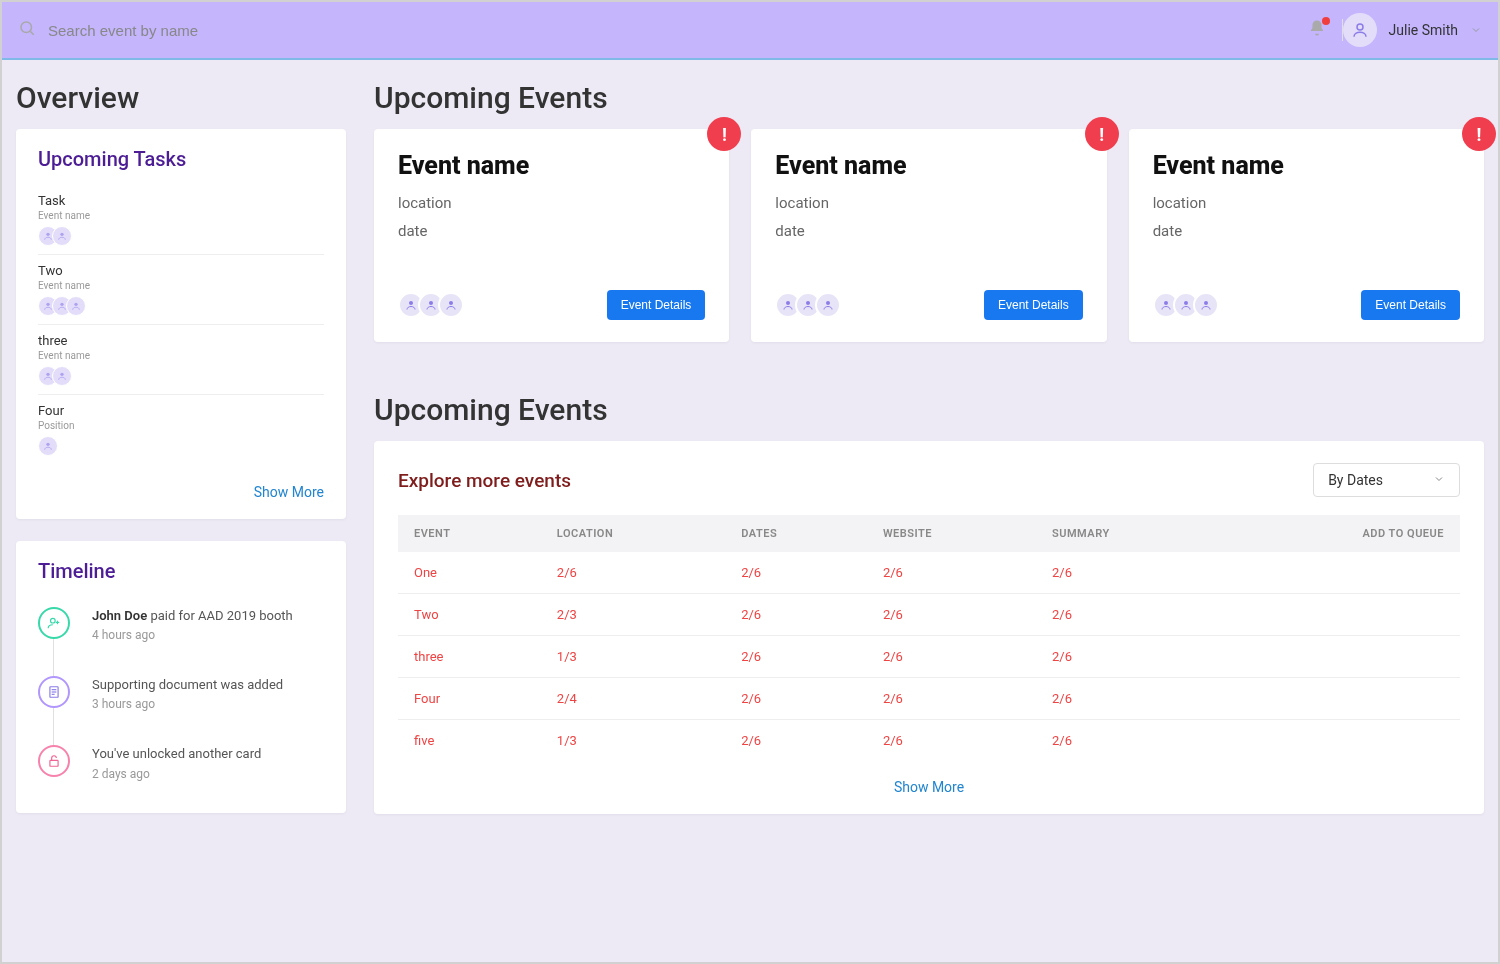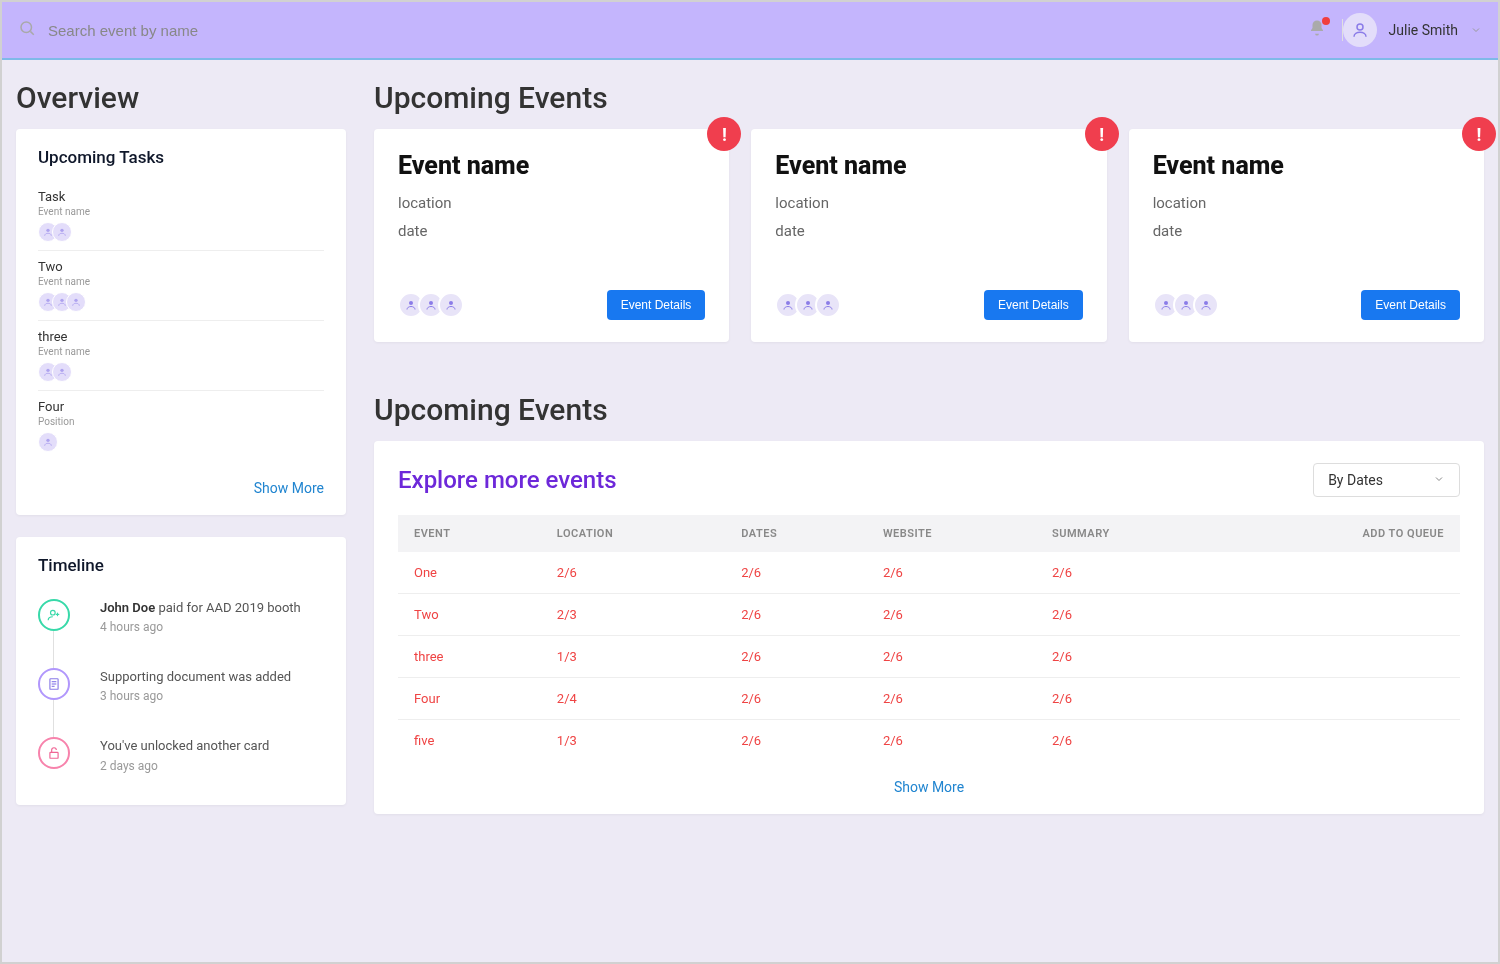--- a/index.html
+++ b/index.html
@@ -51,40 +51,40 @@
     .section-title {
       font-size: 30px; color: #333; font-weight: 500; margin-bottom: 14px;
     }
 
     .card {
       background: #fff;
       border-radius: 4px;
       box-shadow: 0 1px 3px rgba(0,0,0,0.05);
     }
     .card-pad { padding: 18px 22px; }
-    .card-subtitle { font-size: 17px; color: #0f172a; font-weight: 500; margin-bottom: 14px; }
+    .card-subtitle { font-size: 20px; color: #4c1d95; font-weight: 500; margin-bottom: 14px; }
 
     
     .task-item { border-bottom: 1px solid #eee; padding: 8px 0; }
     .task-item:last-child { border-bottom: none; }
     .task-name { font-size: 13px; color: #333; margin-bottom: 2px; }
     .task-sub { font-size: 10px; color: #999; margin-bottom: 5px; }
     .avatar-group { display: flex; gap: -4px; }
     .mini-avatar {
       width: 20px; height: 20px; border-radius: 50%;
       background: #e3ddfa; display: inline-flex; align-items: center; justify-content: center;
       margin-right: -6px; border: 1px solid #fff;
     }
     .mini-avatar svg { width: 10px; height: 10px; opacity: 0.6; }
     .show-more { text-align: right; margin-top: 18px; }
     .show-more a { color: #2185d0; font-size: 14px; text-decoration: none; cursor: pointer; }
 
     
     .timeline-list { position: relative; padding: 10px 0; }
-    .timeline-item { display: flex; gap: 30px; position: relative; padding-bottom: 34px; }
+    .timeline-item { display: flex; gap: 22px; position: relative; padding-bottom: 34px; }
     .timeline-item:last-child { padding-bottom: 4px; }
     .timeline-badge {
       width: 32px; height: 32px; border-radius: 50%; border: 2px solid;
       display: flex; align-items: center; justify-content: center;
       flex-shrink: 0; background: #fff; z-index: 1;
     }
     .tl-line {
       position: absolute;
       left: 15px; top: 32px; bottom: -2px;
       width: 1px; background: #e0e0e0;
@@ -120,21 +120,21 @@
     .av-item svg { width: 12px; height: 12px; }
     .btn-details {
       background: #1878f0; color: #fff; border: none;
       border-radius: 4px; padding: 8px 14px; font-size: 12px;
       cursor: pointer;
     }
 
     
     .explore-card { background: #fff; border-radius: 4px; padding: 22px 24px 18px; box-shadow: 0 1px 3px rgba(0,0,0,0.05); }
     .explore-head { display: flex; justify-content: space-between; align-items: center; margin-bottom: 18px; }
-    .explore-title { font-size: 24px; color: #6d28d9; font-weight: 500; }
+    .explore-title { font-size: 19px; color: #7f1d1d; font-weight: 500; }
     .sort-dd {
       border: 1px solid #ddd; border-radius: 4px;
       padding: 8px 14px; display: flex; align-items: center; gap: 50px;
       font-size: 14px; color: #333; cursor: pointer; background: #fff;
     }
     table { width: 100%; border-collapse: collapse; }
     thead tr { background: #f3f3f5; }
     th {
       text-align: left; text-transform: uppercase;
       font-size: 11px; color: #888; font-weight: 600;

